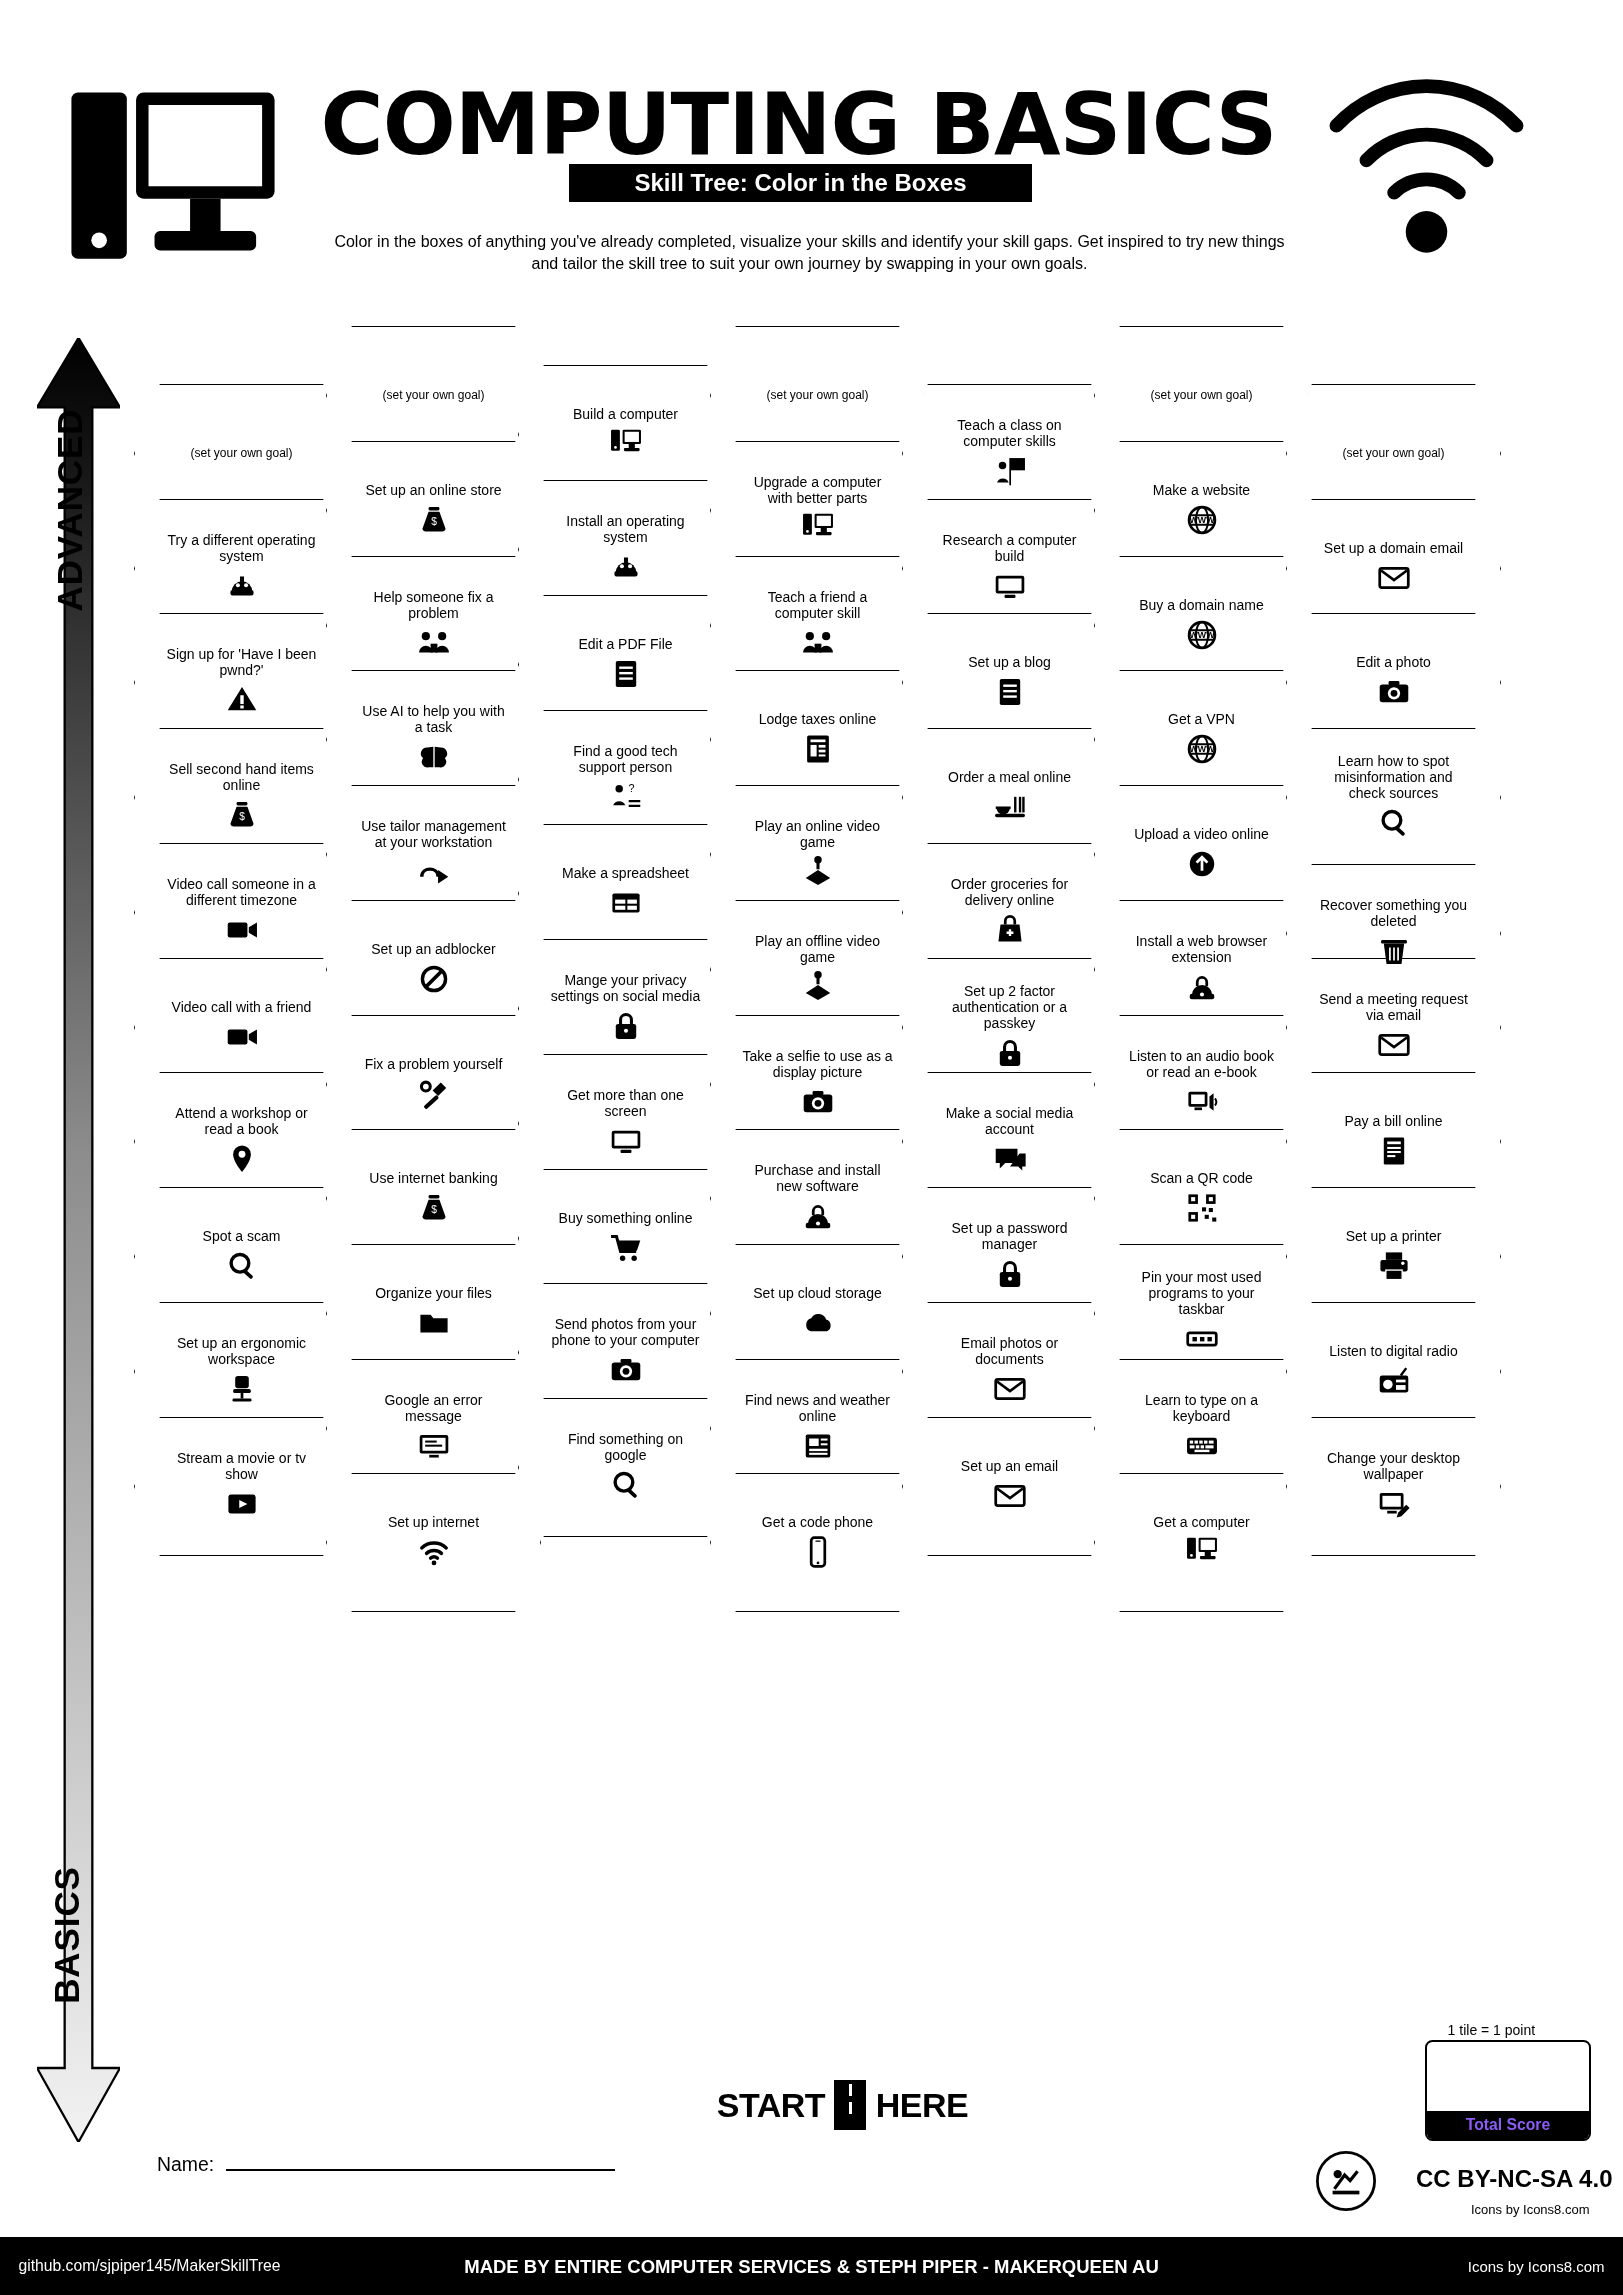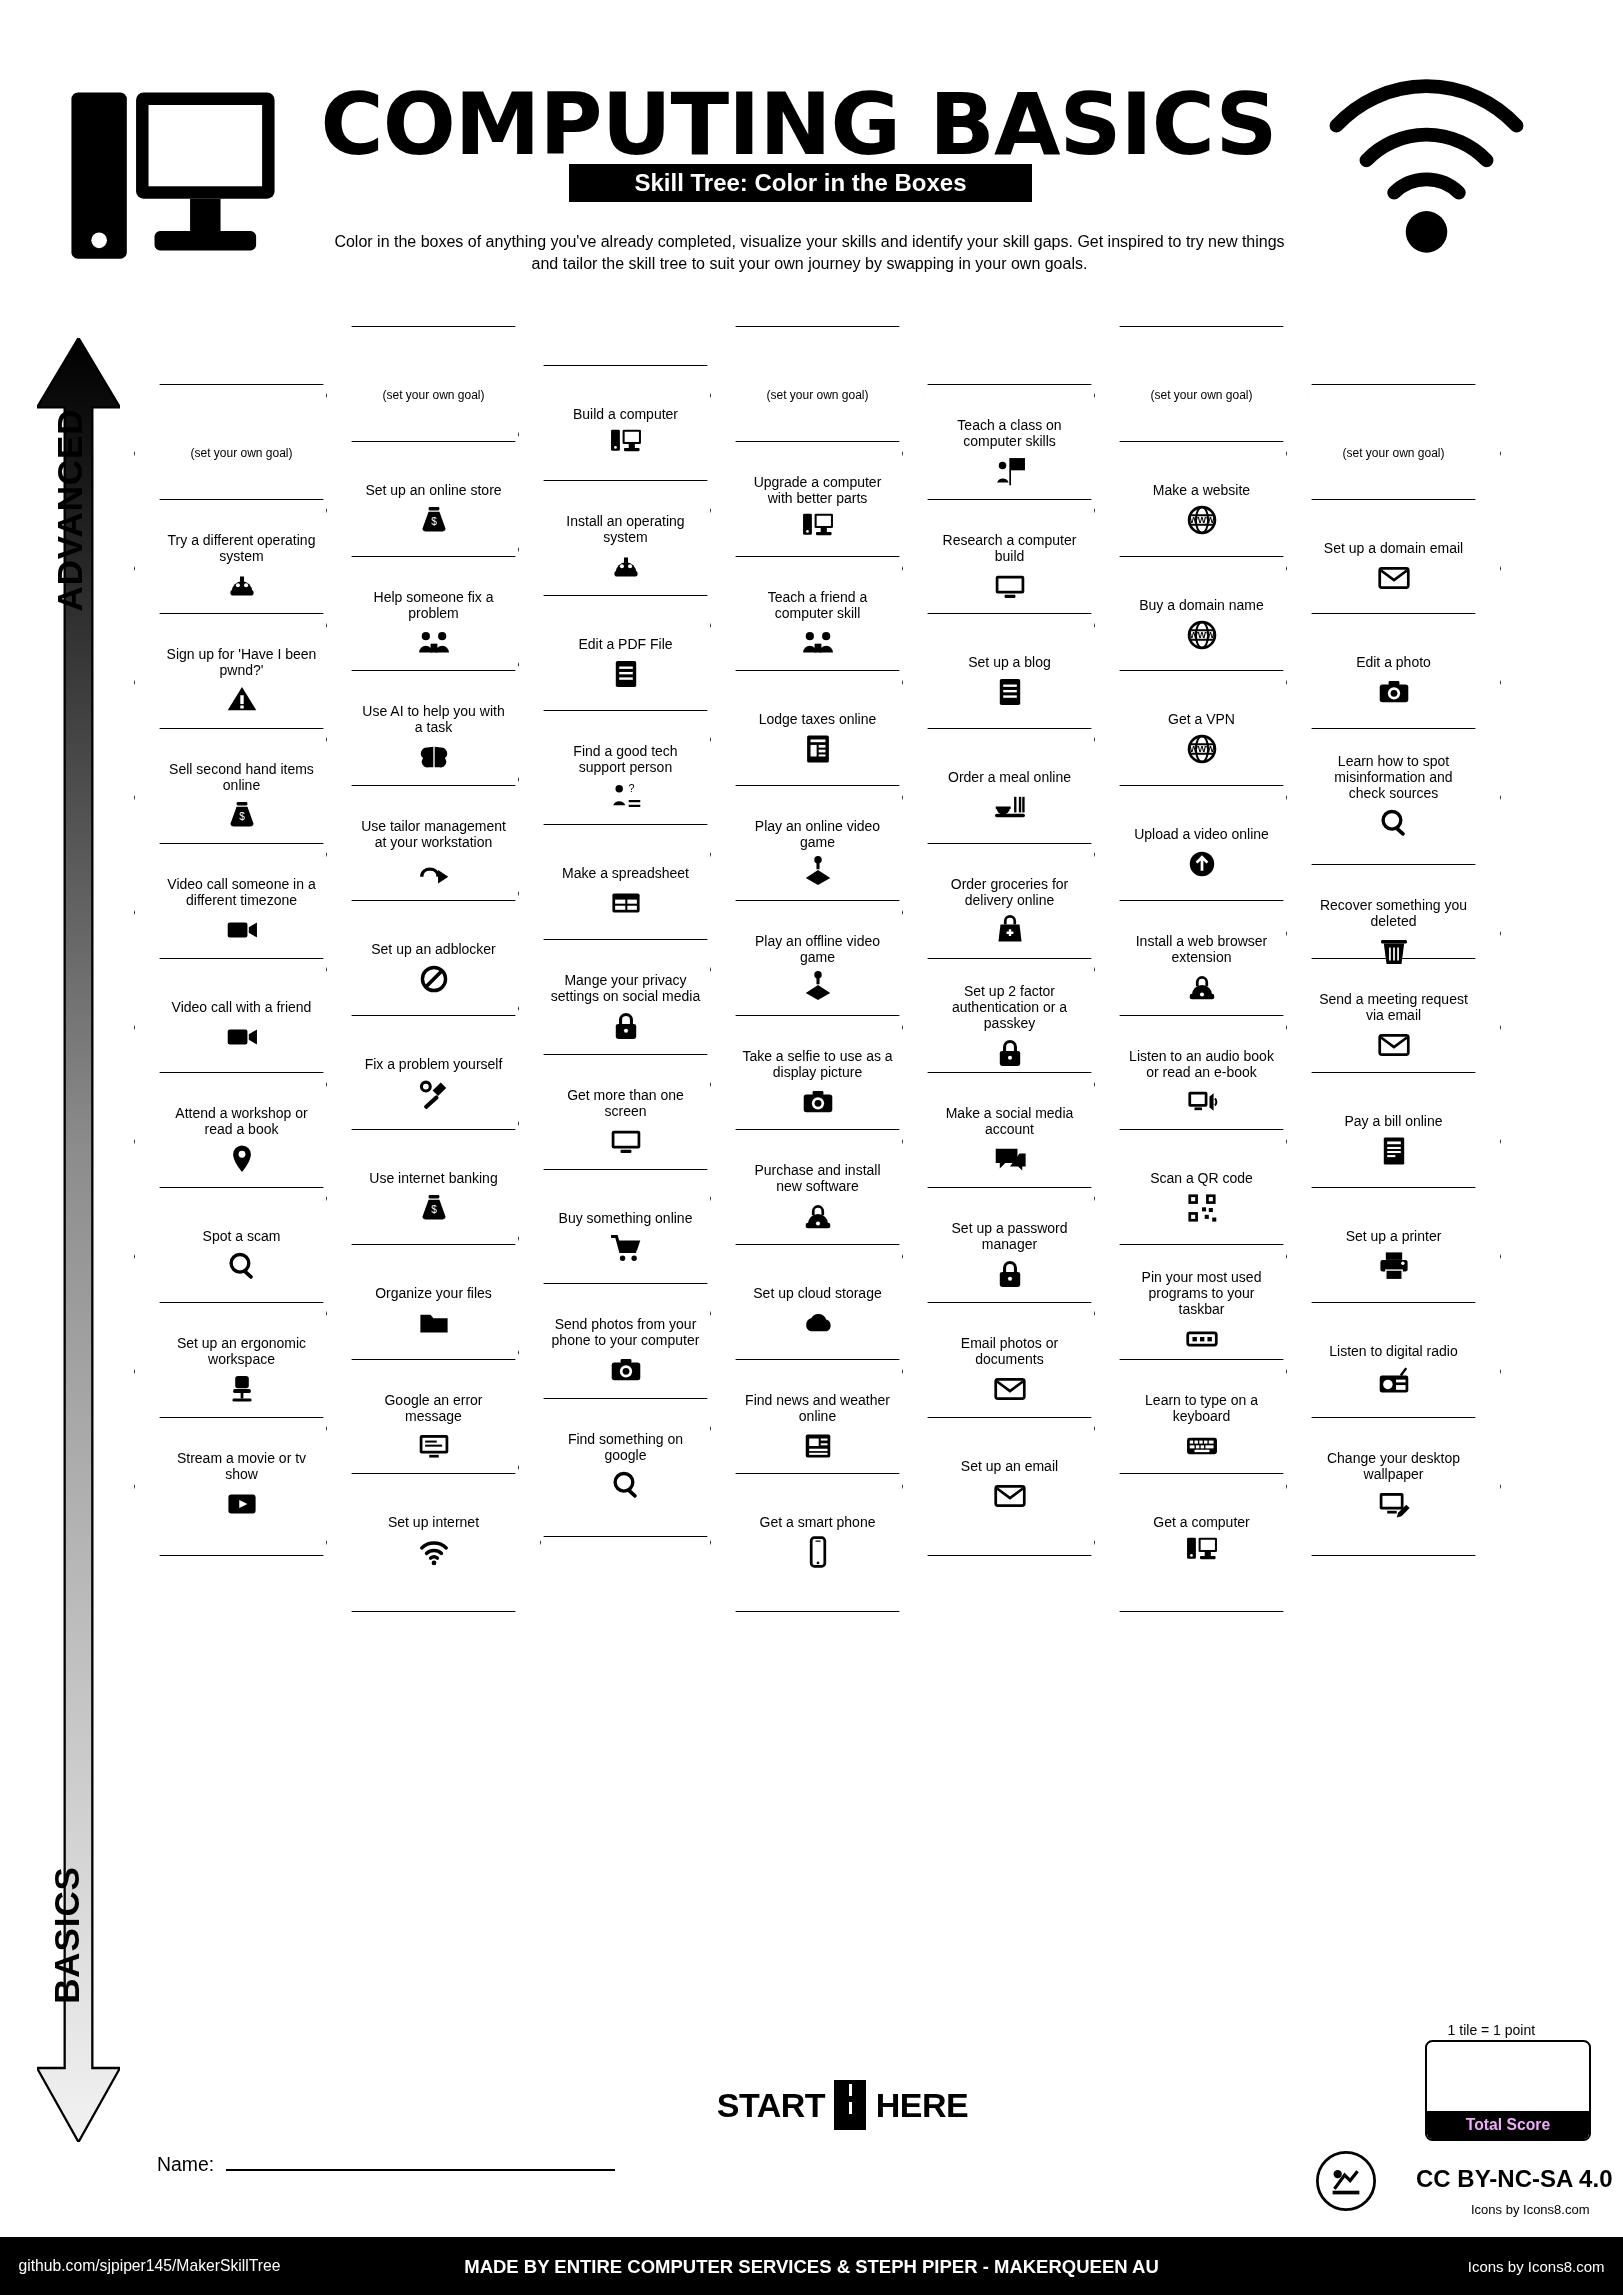--- a/index.html
+++ b/index.html
@@ -76,21 +76,21 @@
   #road::before{content:"";position:absolute;left:14.3px;top:3.7px;width:3.7px;height:12px;background:#fff;}
   #road::after{content:"";position:absolute;left:14.3px;top:22px;width:3.7px;height:12px;background:#fff;}
   #name-row{position:absolute;left:157px;top:2153px;width:509px;font-size:19.4px;}
   #name-line{display:inline-block;width:389px;border-bottom:2.3px solid #000;height:4.6px;margin-left:6.5px;}
   #score-box{
     position:absolute;left:1425px;top:2040px;width:162px;height:97px;
     border:2.3px solid #000;border-radius:7.4px;overflow:hidden;background:#fff;
   }
   #score-caption{position:absolute;left:1443px;top:2022px;font-size:14px;background:#fff;padding:0 4.6px;}
   #score-total{
-    position:absolute;left:0;bottom:0;width:100%;height:28px;background:#000;color:#f0abfc;
+    position:absolute;left:0;bottom:0;width:100%;height:28px;background:#000;color:#8b5cf6;
     display:flex;align-items:center;justify-content:center;font-size:15.7px;font-weight:bold;
   }
   #cc-text{position:absolute;left:1416px;top:2165px;font-size:24px;font-weight:bold;}
   #cc-badge{position:absolute;left:1316px;top:2151px;width:60px;height:60px;}
   #icons-credit{position:absolute;left:1471px;top:2202px;font-size:13px;}
   #footer{
     position:absolute;left:0;top:2237px;width:1623px;height:59px;background:#000;color:#fff;
   }
   #footer .left{position:absolute;left:18.5px;top:20.4px;font-size:15.7px;}
   #footer .center{position:absolute;left:0;top:18.5px;width:1623px;text-align:center;font-size:18.5px;font-weight:bold;}
@@ -601,21 +601,21 @@
             <rect x="58" y="28" width="20" height="6" fill="#fff"></rect>
             <rect x="58" y="42" width="20" height="6" fill="#fff"></rect>
             <rect x="24" y="58" width="54" height="7" fill="#fff"></rect>
             <rect x="24" y="70" width="54" height="6" fill="#fff"></rect>
           </svg></div>
       </div>
     </div>
     <div class="hex" style="left: 710px; top: 1473px;">
       <div class="shape"></div>
       <div class="inner">
-        <div class="label">Get a smart phone</div>
+        <div class="label">Get a code phone</div>
         <div class="icon"><svg viewBox="0 0 100 100" width="34" height="34">
             <rect x="30" y="8" width="40" height="84" rx="9" stroke="#000" stroke-width="8" fill="none"></rect>
             <rect x="42" y="16" width="16" height="4" rx="2" fill="#000"></rect>
             <circle cx="50" cy="82" r="4" fill="#000"></circle>
           </svg></div>
       </div>
     </div>
     <div class="hex" style="left: 902px; top: 384px;">
       <div class="shape"></div>
       <div class="inner">

